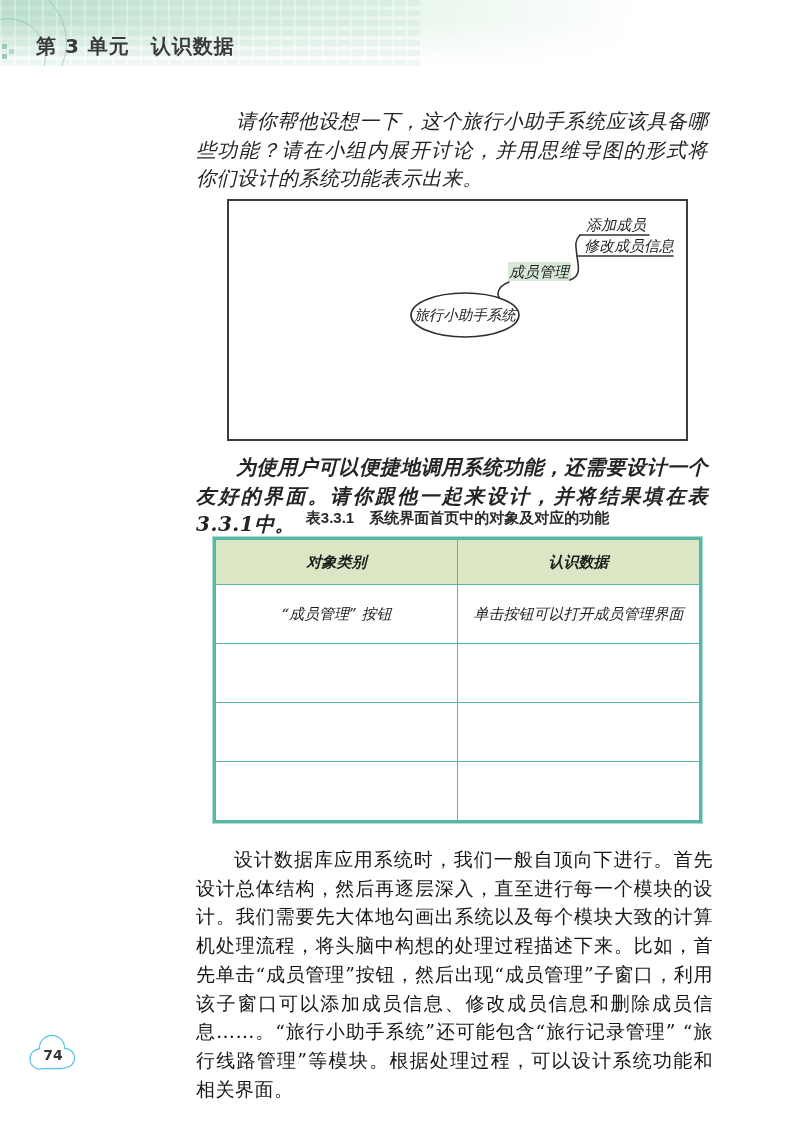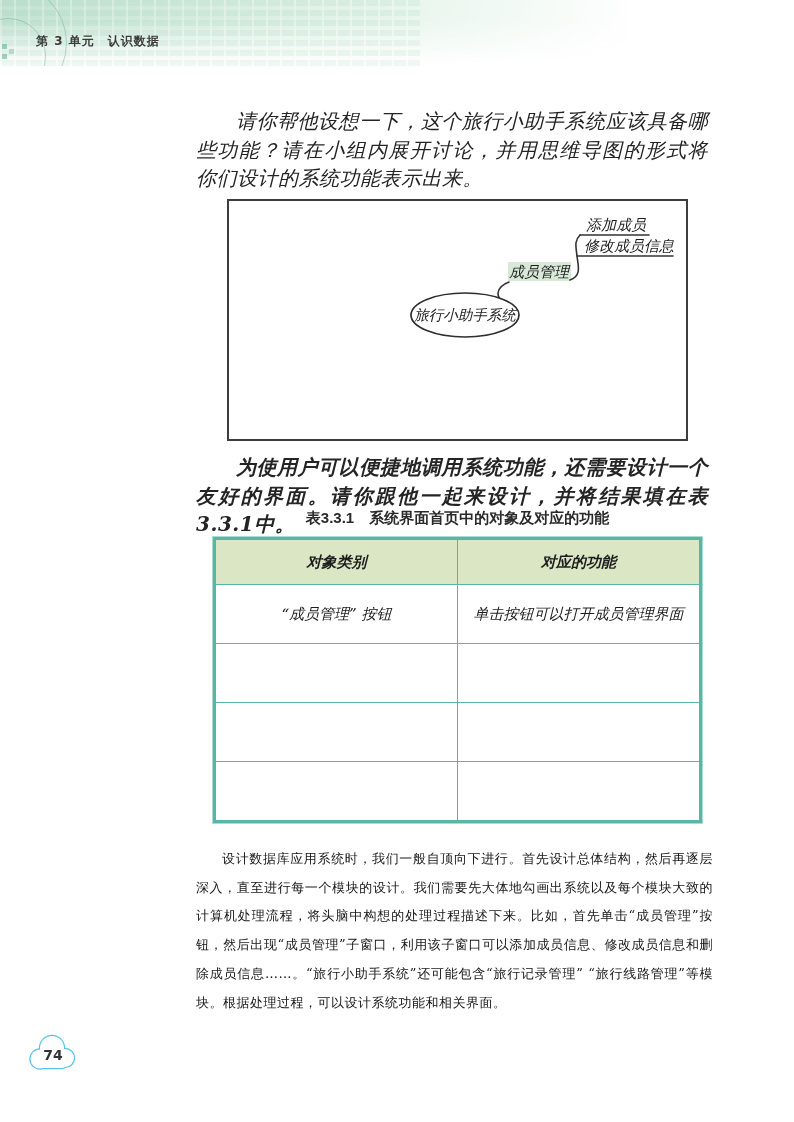--- a/index.html
+++ b/index.html
@@ -22,29 +22,29 @@
       repeating-linear-gradient(90deg, rgba(255,255,255,.7) 0 2px, rgba(0,0,0,0) 2px 14px),
       repeating-linear-gradient(0deg, rgba(130,195,170,.35) 0 6px, rgba(0,0,0,0) 6px 10px);
   }
   .arc{position:absolute;border:1px solid rgba(100,175,145,.45);border-radius:50%;}
   .arc.a1{width:120px;height:120px;left:-55px;top:-18px;}
   .arc.a2{width:74px;height:74px;left:-30px;top:18px;}
   .sq{position:absolute;background:rgba(95,170,145,.55);width:5px;height:5px;}
   .header-title{
     position:absolute;left:36px;top:33px;
     font-family:"DejaVu Sans","Liberation Sans",sans-serif;
-    font-weight:bold;font-size:12px;color:#3a3a3a;letter-spacing:1px;white-space:nowrap;
+    font-weight:bold;font-size:20px;color:#3a3a3a;letter-spacing:1px;white-space:nowrap;
   }
   
   .para{
     position:absolute;left:196px;width:512px;
     text-align:justify;text-indent:2em;letter-spacing:.5px;
   }
   .kai{font-style:italic;font-size:20px;line-height:28.5px;color:#242424;}
-  .song{font-style:normal;font-size:13px;line-height:28.7px;color:#161616;}
+  .song{font-style:normal;font-size:19px;line-height:28.7px;color:#161616;}
   
   .diagram{
     position:absolute;left:227px;top:199px;width:461px;height:242px;
     border:2px solid #3d3d3d;background:#ffffff;box-sizing:border-box;
   }
   .diagram svg{display:block;width:100%;height:100%;}
   .mm-text{
     font-family:"DejaVu Serif","Liberation Serif",serif;
     font-style:italic;fill:#1d1d1d;
   }
@@ -111,21 +111,21 @@
   </svg>
 </div>
 
 <div class="para kai" style="top:453px;font-weight:bold;">为使用户可以便捷地调用系统功能，还需要设计一个友好的界面。请你跟他一起来设计，并将结果填在表3.3.1中。</div>
 
 <div class="tbl-caption">表3.3.1　系统界面首页中的对象及对应的功能</div>
 <table class="func">
   <thead>
     <tr>
       <th>对象类别</th>
-      <th>对应的功能</th>
+      <th>认识数据</th>
     </tr>
   </thead>
   <tbody>
     <tr>
       <td>“成员管理” 按钮</td>
       <td>单击按钮可以打开成员管理界面</td>
     </tr>
     <tr>
       <td></td>
       <td></td>

